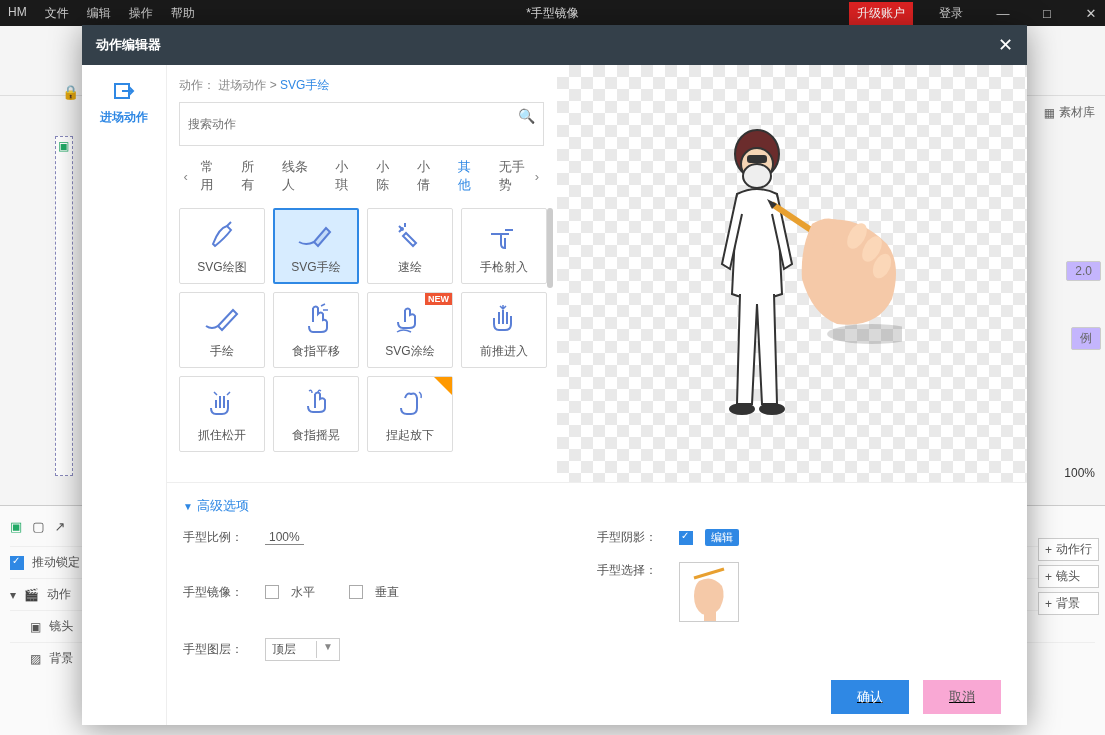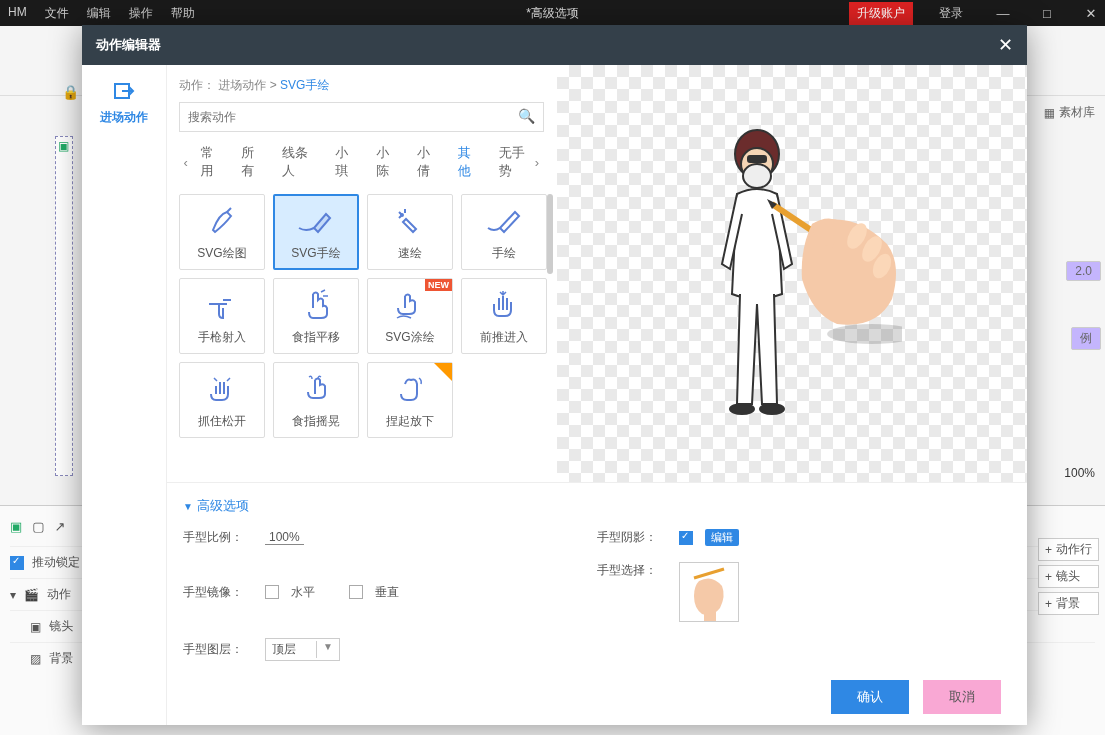--- a/index.html
+++ b/index.html
@@ -43,21 +43,21 @@
 .sidebar .icon { color: #2f88e4; font-size: 22px; }
 .sidebar .label { color: #2f88e4; font-size: 12px; font-weight: bold; }
 
 .main { flex: 1; display: flex; flex-direction: column; overflow: hidden; }
 .main-top { display: flex; flex: 1; overflow: hidden; }
 
 .left-pane { width: 390px; display: flex; flex-direction: column; padding: 12px 0 0 12px; }
 .breadcrumb { font-size: 12px; color: #888; margin-bottom: 8px; }
 .breadcrumb .bc-link { color: #2f88e4; }
 .search { position: relative; margin-bottom: 8px; margin-right: 13px; }
-.search input { width: 100%; height: 30px; border: 1px solid #ddd; padding: 0 30px 0 8px; font-size: 12px; color: #888; outline: none; }
+.search input { width: 100%; height: 44px; border: 1px solid #ddd; padding: 0 30px 0 8px; font-size: 12px; color: #888; outline: none; }
 .search .mag { position: absolute; right: 8px; top: 6px; color: #aaa; font-size: 14px; }
 
 .tabs { display: flex; align-items: center; gap: 0; font-size: 13px; color: #666; margin-bottom: 10px; margin-right: 13px; position: relative; }
 .tabs .arrow { width: 14px; text-align: center; color: #888; cursor: pointer; }
 .tabs .arrow.right { position: absolute; right: 0; }
 .tabs .tab { padding: 4px 8px; cursor: pointer; }
 .tabs .tab.active { color: #2f88e4; }
 
 .grid-wrap { position: relative; flex: 1; overflow: hidden; }
 .grid { display: grid; grid-template-columns: repeat(4, 86px); gap: 8px; padding-right: 14px; }
@@ -89,38 +89,38 @@
 .opt-label { width: 70px; }
 .opt-val-underline { border-bottom: 1px solid #888; padding: 0 4px; min-width: 36px; text-align: center; }
 .chk { width: 14px; height: 14px; border: 1px solid #aaa; display: inline-block; vertical-align: middle; position: relative; }
 .chk.checked { background: #2f88e4; border-color: #2f88e4; }
 .chk.checked::after { content: "✓"; color: #fff; font-size: 10px; position: absolute; left: 1px; top: -2px; }
 .edit-btn { background: #2f88e4; color: #fff; font-size: 11px; padding: 1px 6px; border-radius: 2px; }
 .select { border: 1px solid #ccc; padding: 2px 6px; display: flex; gap: 20px; font-size: 12px; min-width: 64px; }
 .select .dd { border-left: 1px solid #ccc; padding-left: 6px; color: #888; font-size: 10px; }
 .hand-thumb { width: 60px; height: 60px; border: 1px solid #ccc; display: flex; align-items: flex-end; justify-content: center; overflow: hidden; }
 
-.footer { height: 56px; display: flex; align-items: center; justify-content: flex-end; gap: 14px; padding-right: 26px; }
+.footer { height: 56px; display: flex; align-items: center; justify-content: flex-end; gap: 14px; padding-right: 26px; text-decoration: underline; }
 .btn-primary { background: #2f88e4; color: #fff; border: none; padding: 8px 26px; font-size: 13px; cursor: pointer; }
 .btn-default { background: #f9a8d4; color: #555; border: none; padding: 8px 26px; font-size: 13px; cursor: pointer; }
 
 svg { display: block; }
 </style>
 </head>
 <body>
 
 <div class="titlebar">
   <div class="menu">
     <span>HM</span>
     <span>文件</span>
     <span>编辑</span>
     <span>操作</span>
     <span>帮助</span>
   </div>
-  <div class="center">*高级选项</div>
+  <div class="center">*手型镜像</div>
   <div class="right">
     <span class="upgrade">升级账户</span>
     <span class="login">登录</span>
     <span class="win-btn">—</span>
     <span class="win-btn">□</span>
     <span class="win-btn">✕</span>
   </div>
 </div>
 
 <div class="bg-app">
@@ -252,34 +252,34 @@
                   <span class="ic">
                     <svg width="34" height="34" viewBox="0 0 34 34" fill="none" stroke="#5a7fd6" stroke-width="2">
                       <path d="M6 8l3 3M6 14l3-3M12 5l0 4M20 28L10 18l3-3 10 10z"></path>
                       <circle cx="9" cy="11" r="1"></circle>
                     </svg>
                   </span>
                   <span class="lbl">速绘</span>
                 </div>
                 <div class="card">
                   <span class="ic">
+                    <svg width="34" height="30" viewBox="0 0 34 30" fill="none" stroke="#5a7fd6" stroke-width="2">
+                      <path d="M4 14 L22 14 M18 10 L26 10 M14 14 L14 24 Q14 28 18 28 L18 18"></path>
+                    </svg>
+                  </span>
+                  <span class="lbl">手枪射入</span>
+                </div>
+                <div class="card">
+                  <span class="ic">
                     <svg width="38" height="30" viewBox="0 0 38 30" fill="none" stroke="#5a7fd6" stroke-width="2">
                       <path d="M3 22 Q9 26 15 22"></path>
                       <path d="M15 22 L30 6 L34 10 L19 26 Z"></path>
                     </svg>
                   </span>
                   <span class="lbl">手绘</span>
-                </div>
-                <div class="card">
-                  <span class="ic">
-                    <svg width="34" height="30" viewBox="0 0 34 30" fill="none" stroke="#5a7fd6" stroke-width="2">
-                      <path d="M4 14 L22 14 M18 10 L26 10 M14 14 L14 24 Q14 28 18 28 L18 18"></path>
-                    </svg>
-                  </span>
-                  <span class="lbl">手枪射入</span>
                 </div>
                 <div class="card">
                   <span class="ic">
                     <svg width="30" height="34" viewBox="0 0 30 34" fill="none" stroke="#5a7fd6" stroke-width="2">
                       <path d="M12 6v14M12 6q3-3 5 0v6q3-3 5 0v6q3-1 4 2v6q0 4-6 4h-8q-4 0-4-6"></path>
                       <path d="M20 4l4-2M22 8l5 0" stroke-width="1.5"></path>
                     </svg>
                   </span>
                   <span class="lbl">食指平移</span>
                 </div>

